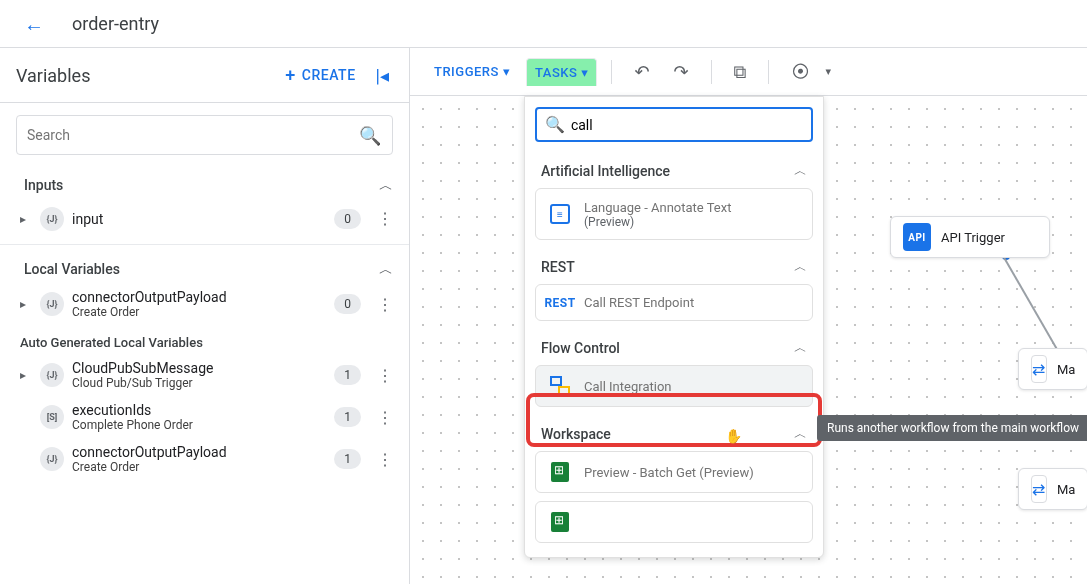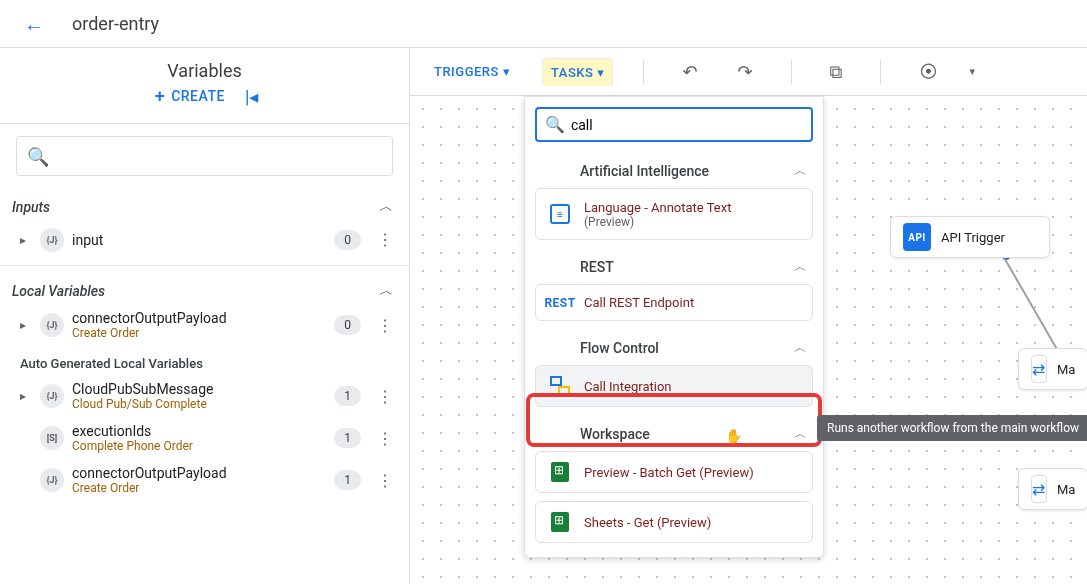--- a/index.html
+++ b/index.html
@@ -6,75 +6,75 @@
   body { width: 1087px; height: 584px; overflow: hidden; background: #fff; color: #202124; font-size: 14px; }
 
   .top-bar { height: 48px; display: flex; align-items: center; padding: 0 16px; border-bottom: 1px solid #dadce0; }
   .back-arrow { color: #1a73e8; font-size: 20px; font-weight: 500; cursor: pointer; padding: 4px 8px; }
   .page-title { font-size: 18px; margin-left: 20px; color: #3c4043; }
 
   .main { display: flex; height: calc(584px - 48px); }
 
   
   .left-panel { width: 410px; border-right: 1px solid #dadce0; display: flex; flex-direction: column; }
-  .left-header { display: flex; align-items: center; justify-content: space-between; padding: 12px 16px; border-bottom: 1px solid #dadce0; flex-direction: column; }
+  .left-header { display: flex; align-items: center; justify-content: space-between; padding: 12px 16px; border-bottom: 1px solid #dadce0; }
   .left-header h2 { font-size: 18px; font-weight: 400; color: #3c4043; }
   .left-header-actions { display: flex; align-items: center; gap: 8px; }
   .create-btn { display: flex; align-items: center; gap: 6px; color: #1a73e8; font-size: 14px; font-weight: 500; letter-spacing: .5px; padding: 6px 8px; cursor: pointer; border: none; background: transparent; }
   .create-btn .plus { font-size: 18px; line-height: 1; }
   .collapse-icon { color: #1a73e8; font-size: 18px; cursor: pointer; padding: 4px; }
 
   .search-wrap { padding: 12px 16px; }
   .search-box { display: flex; align-items: center; border: 1px solid #dadce0; border-radius: 4px; height: 40px; padding: 0 10px; }
   .search-box input { flex: 1; border: none; outline: none; font-size: 14px; background: transparent; }
   .search-box .mag { color: #5f6368; font-size: 18px; }
 
-  .section-head { display: flex; align-items: center; justify-content: space-between; padding: 10px 16px 4px 12px; cursor: pointer; font-style: italic; }
+  .section-head { display: flex; align-items: flex-start; justify-content: space-between; padding: 10px 16px 4px 24px; cursor: pointer; }
   .section-head h3 { font-size: 14px; font-weight: 500; color: #3c4043; }
   .section-head .chev { color: #5f6368; font-size: 14px; }
 
   .var-row { display: flex; align-items: center; padding: 6px 8px 6px 20px; gap: 8px; }
   .caret { width: 12px; color: #5f6368; font-size: 12px; }
   .caret.empty { visibility: hidden; }
   .type-icon { width: 24px; height: 24px; border-radius: 50%; display: flex; align-items: center; justify-content: center; font-size: 9px; font-weight: 700; color: #5f6368; }
   .type-icon.json { background: #e8eaed; }
   .type-icon.str { background: #e8eaed; }
   .var-text { flex: 1; display: flex; flex-direction: column; }
   .var-name { font-size: 14px; color: #202124; }
-  .var-sub { font-size: 12px; color: #a16207; }
+  .var-sub { font-size: 12px; color: #404040; }
   .pill { background: #e8eaed; border-radius: 10px; padding: 0 10px; font-size: 12px; color: #3c4043; height: 20px; display: flex; align-items: center; }
   .kebab { color: #5f6368; font-size: 16px; padding: 4px 8px; cursor: pointer; }
 
   .sub-head { padding: 10px 16px 4px 20px; font-size: 13px; font-weight: 500; color: #3c4043; }
 
   hr.div { border: none; border-top: 1px solid #e8eaed; margin: 6px 0; }
 
   
   .canvas { flex: 1; position: relative; overflow: hidden; }
-  .toolbar { height: 48px; border-bottom: 1px solid #dadce0; display: flex; align-items: center; padding: 0 16px; gap: 24px; background: #fff; position: relative; z-index: 2; }
+  .toolbar { height: 48px; border-bottom: 1px solid #dadce0; display: flex; align-items: center; padding: 0 16px; gap: 8px; background: #fff; position: relative; z-index: 2; }
   .toolbar .drop-btn { display: flex; align-items: center; gap: 4px; color: #1a73e8; font-size: 13px; font-weight: 500; letter-spacing: .5px; padding: 6px 8px; cursor: pointer; border: none; background: transparent; }
-  .toolbar .drop-btn.active { border: 1px solid #e8eaed; border-radius: 4px 4px 0 0; border-bottom: none; background: #fef9c3; }
+  .toolbar .drop-btn.active { border: 1px solid #e8eaed; border-radius: 4px 4px 0 0; border-bottom: none; background: #86efac; }
   .tb-sep { width: 1px; height: 24px; background: #dadce0; margin: 0 6px; }
   .toolbar .icon-btn { color: #5f6368; font-size: 18px; padding: 6px 8px; cursor: pointer; }
 
   .canvas-area { position: absolute; top: 48px; left: 0; right: 0; bottom: 0;
     background-image: radial-gradient(#c4c4c4 1px, transparent 1px);
     background-size: 18px 18px; background-position: 4px 4px;
   }
 
   
   .tasks-popup { position: absolute; top: 48px; left: 114px; width: 300px; background: #fff; border: 1px solid #e0e0e0; border-radius: 0 0 6px 6px; box-shadow: 0 2px 6px rgba(60,64,67,.2); z-index: 5; padding-bottom: 6px; }
   .popup-search { margin: 10px; border: 2px solid #1a73e8; border-radius: 4px; display: flex; align-items: center; padding: 6px 8px; gap: 6px; }
   .popup-search input { flex: 1; border: none; outline: none; font-size: 14px; }
   .popup-search .mag { color: #5f6368; font-size: 16px; }
-  .cat-head { display: flex; align-items: center; justify-content: space-between; padding: 10px 16px 6px; font-size: 14px; font-weight: 500; color: #3c4043; cursor: pointer; margin-left: 39px;}
+  .cat-head { display: flex; align-items: center; justify-content: space-between; padding: 10px 16px 6px; font-size: 14px; font-weight: 500; color: #3c4043; cursor: pointer;}
   .cat-head .chev { color: #5f6368; font-size: 13px; }
   .task-card { margin: 2px 10px 8px; border: 1px solid #e0e0e0; border-radius: 6px; display: flex; align-items: center; gap: 12px; padding: 10px 12px; cursor: pointer; }
   .task-card .ticon { width: 24px; display: flex; justify-content: center; align-items: center; }
-  .task-card .tlabel { font-size: 13px; color: #7f1d1d; flex:1; }
+  .task-card .tlabel { font-size: 13px; color: #737373; flex:1; }
   .task-card .tprev { font-size: 12px; color: #5f6368; display:block; }
   .task-card.hover { background: #f1f3f4; }
 
   .highlight-box { position: absolute; border: 4px solid #e53935; border-radius: 8px; pointer-events: none; z-index: 6; }
 
   .tooltip-box { position: absolute; background: #5f6368; color: #fff; font-size: 12px; padding: 6px 10px; border-radius: 3px; white-space: nowrap; z-index: 7; }
 
   .cursor-hand { position: absolute; font-size: 14px; color: #000; z-index: 8; pointer-events: none; }
 
   
@@ -113,20 +113,21 @@
         <button class="create-btn">
           <span class="plus">+</span>
           <span>CREATE</span>
         </button>
         <div class="collapse-icon">|◂</div>
       </div>
     </div>
 
     <div class="search-wrap">
       <div class="search-box">
+        <input type="text" placeholder="Search" style="">
         <span class="mag">🔍</span>
       </div>
     </div>
 
     <div class="section-head">
       <h3>Inputs</h3>
       <span class="chev">︿</span>
     </div>
     <div class="var-row">
       <span class="caret">▸</span>
@@ -154,21 +155,21 @@
       <span class="kebab">⋮</span>
     </div>
 
     <div class="sub-head">Auto Generated Local Variables</div>
 
     <div class="var-row">
       <span class="caret">▸</span>
       <span class="type-icon json">{J}</span>
       <div class="var-text">
         <span class="var-name">CloudPubSubMessage</span>
-        <span class="var-sub">Cloud Pub/Sub Complete</span>
+        <span class="var-sub">Cloud Pub/Sub Trigger</span>
       </div>
       <span class="pill">1</span>
       <span class="kebab">⋮</span>
     </div>
 
     <div class="var-row">
       <span class="caret empty">▸</span>
       <span class="type-icon str">[S]</span>
       <div class="var-text">
         <span class="var-name">executionIds</span>
@@ -279,21 +280,20 @@
       <div class="task-card">
         <div class="ticon">
             <div class="icon-sheets"></div>
           </div>
         <span class="tlabel">Preview - Batch Get (Preview)</span>
       </div>
       <div class="task-card">
         <div class="ticon">
             <div class="icon-sheets"></div>
           </div>
-        <span class="tlabel">Sheets - Get (Preview)</span>
       </div>
     </div>
 
     <div class="highlight-box" style="top:345px; left:116px; width:296px; height:54px;"></div>
 
     <div class="tooltip-box" style="top:367px; left:407px;">Runs another workflow from the main workflow</div>
 
     <div class="cursor-hand" style="top:380px; left:315px;">✋</div>
   </div>
 </div>

